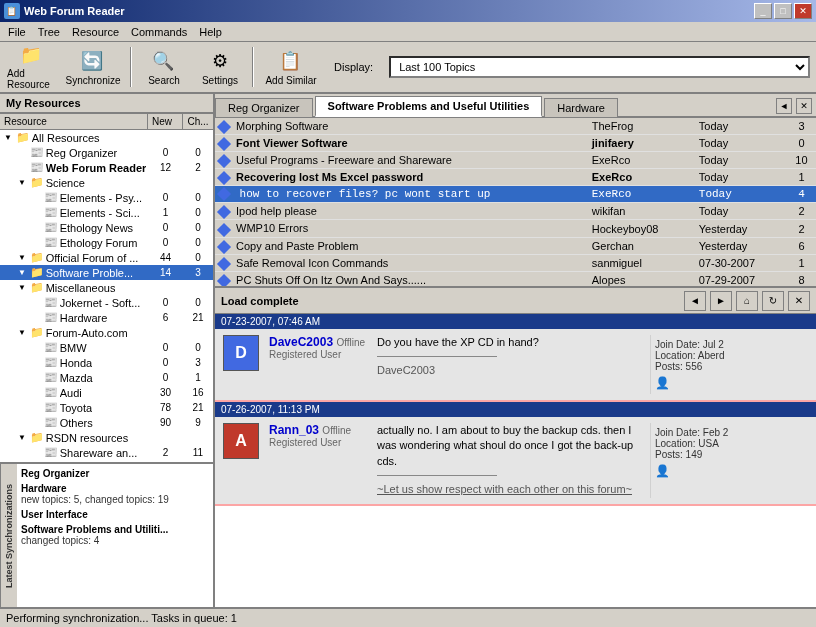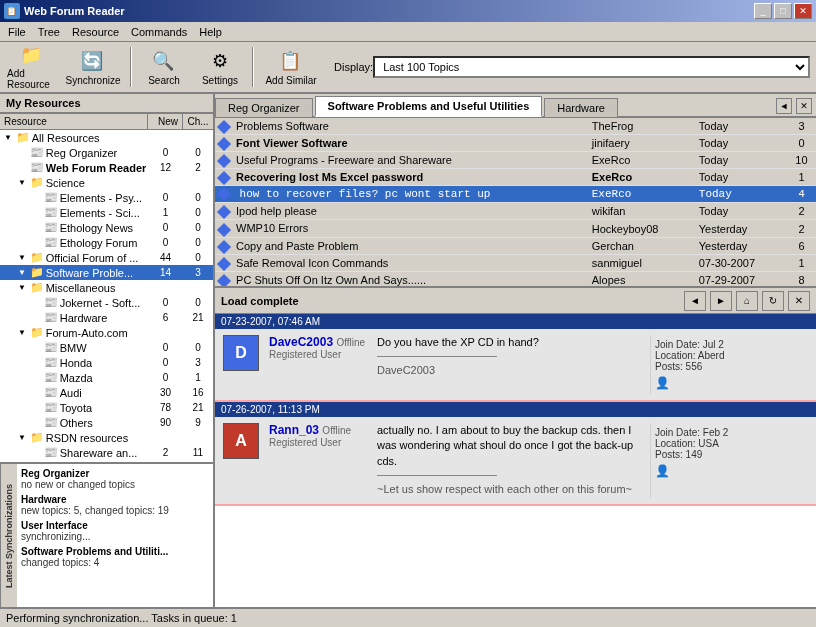--- a/index.html
+++ b/index.html
@@ -61,21 +61,21 @@
       border: 1px solid transparent;
       cursor: pointer;
       font-size: 10px;
       gap: 2px;
     }
     .toolbar-icon { width: 24px; height: 24px; display: flex; align-items: center; justify-content: center; font-size: 18px; }
     .toolbar-separator { width: 2px; height: 40px; background: #808080; margin: 0 2px; border-right: 1px solid #fff; }
     .display-bar {
       display: flex;
       align-items: center;
-      gap: 0;
+      gap: 16px;
       margin-left: 8px;
       flex: 1;
     }
     .display-select {
       flex: 1;
       height: 22px;
       border: 2px inset #808080;
       background: white;
       font-size: 11px;
       padding: 0 4px;
@@ -105,21 +105,21 @@
       display: flex;
       justify-content: space-between;
     }
     .tree-header {
       display: flex;
       background: #d4d0c8;
       border-bottom: 1px solid #808080;
       font-size: 10px;
     }
     .tree-col-resource { flex: 1; padding: 2px 4px; border-right: 1px solid #808080; }
-    .tree-col-new { width: 35px; padding: 2px 4px; border-right: 1px solid #808080; text-align: right; }
+    .tree-col-new { width: 35px; padding: 2px 4px; border-right: 1px solid #808080; text-align: left; }
     .tree-col-ch { width: 30px; padding: 2px 4px; text-align: center; }
     .tree-body { flex: 1; overflow-y: auto; overflow-x: hidden; }
     .tree-item {
       display: flex;
       align-items: center;
       padding: 1px 0;
       cursor: pointer;
       font-size: 11px;
     }
     .tree-item.selected { background: #316ac5; color: white; }
@@ -575,29 +575,27 @@
     </div>
 
   </div>
       </div>
 
     <div class="left-bottom-section" style="height:145px; border-top: 2px solid #808080;">
       <div class="sync-side-label" style="font-size:9px; background:#d4d0c8; border-right:1px solid #808080; writing-mode:vertical-rl; transform:rotate(180deg); padding:4px 3px; min-width:14px;">Latest Synchronizations</div>
       <div class="sync-content" id="sync-content">
           <div class="sync-item">
             <div class="sync-item-title">Reg Organizer</div>
-            <div class="sync-item-detail">no new or changed topics</div>
           </div>
           <div class="sync-item">
             <div class="sync-item-title">Hardware</div>
             <div class="sync-item-detail">new topics: 5, changed topics: 19</div>
           </div>
           <div class="sync-item">
             <div class="sync-item-title">User Interface</div>
-            <div class="sync-item-detail">synchronizing...</div>
           </div>
           <div class="sync-item">
             <div class="sync-item-title">Software Problems and Utiliti...</div>
             <div class="sync-item-detail">changed topics: 4</div>
           </div>
         </div>
     </div>
   </div>
 
   <div class="right-panel">
@@ -611,32 +609,32 @@
           <div class="tab-close-btn">✕</div>
         </div>
       </div>
 
     <div class="topics-table-container">
       <table class="topics-table">
         <tbody id="topics-tbody">
             <tr>
     <td class="td-title">
       <span style="display:inline-block; width:10px; height:10px; background:#4169e1; transform:rotate(45deg); margin-right:4px; vertical-align:middle;"></span>
-      <span style="">Problems Software</span>
+      <span style="">Morphing Software</span>
     </td>
     <td style="">TheFrog</td>
     <td>Today</td>
     <td style="text-align:center;">3</td>
   </tr>
             <tr>
     <td class="td-title">
       <span style="display:inline-block; width:10px; height:10px; background:#4169e1; transform:rotate(45deg); margin-right:4px; vertical-align:middle;"></span>
       <span style="font-weight:bold;">Font Viewer Software</span>
     </td>
-    <td style="font-weight:normal;">jinifaery</td>
+    <td style="font-weight:bold;">jinifaery</td>
     <td>Today</td>
     <td style="text-align:center;">0</td>
   </tr>
             <tr>
     <td class="td-title">
       <span style="display:inline-block; width:10px; height:10px; background:#4169e1; transform:rotate(45deg); margin-right:4px; vertical-align:middle;"></span>
       <span style="">Useful Programs - Freeware and Shareware</span>
     </td>
     <td style="">ExeRco</td>
     <td>Today</td>
@@ -748,21 +746,21 @@
       <div class="message-avatar">
         <div class="avatar-img" style="background:#c0392b; color:white; font-weight:bold; font-size:16px;">A</div>
       </div>
       <div class="message-user-info" style="min-width:80px; max-width:100px;">
         <div class="message-username">Rann_03 <span class="offline">Offline</span></div>
         <div class="message-role">Registered User</div>
       </div>
       <div class="message-content">
         <p>actually no. I am about to buy the backup cds. then I was wondering what shoul do once I got the back-up cds.</p>
         <hr class="message-hr">
-        <p style="color:#555;">~Let us show respect with each other on this forum~</p>
+        <p style="color:#555;text-decoration:underline;">~Let us show respect with each other on this forum~</p>
       </div>
       <div class="message-meta">
         <div>Join Date: Feb 2</div>
         <div>Location: USA</div>
         <div>Posts: 149</div>
         <div style="margin-top:4px; font-size:12px;">👤</div>
       </div>
     </div>
   </div>
       </div>

